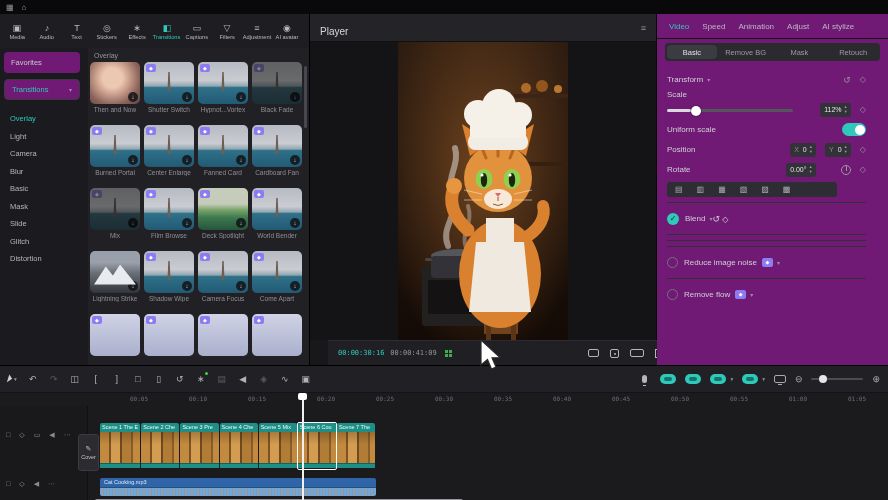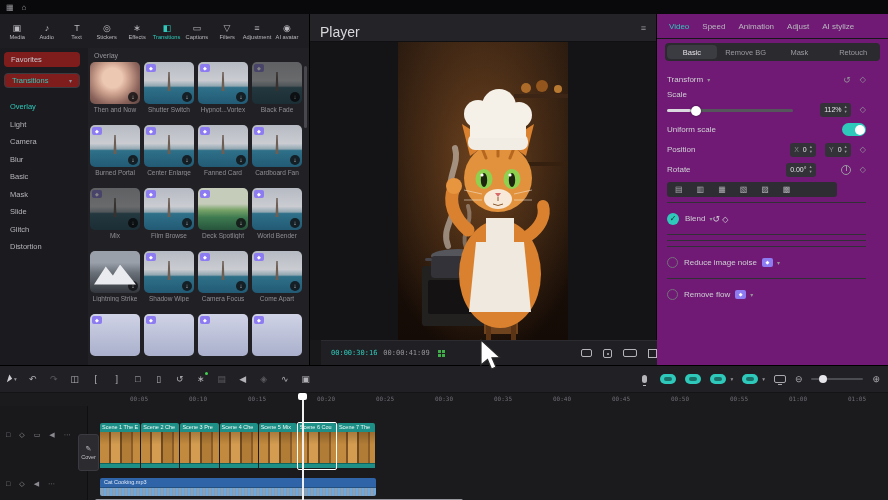--- a/index.html
+++ b/index.html
@@ -14,21 +14,21 @@
   
   .left-panel { position:absolute; left:0; top:14px; width:310px; height:351px; background:#1e1e22; border-right:1px solid #000; }
   .media-toolbar { position:absolute; left:0; top:0; width:100%; height:34px; display:flex; align-items:center; padding:0 2px; }
   .mt-item { width:30px; display:flex; flex-direction:column; align-items:center; gap:1px; color:#b9b9bf; cursor:pointer; }
   .mt-item .mt-icon { font-size:9px; line-height:10px; }
   .mt-item .mt-label { font-size:6px; white-space:nowrap; transform:scale(.95); }
   .mt-item.active { color:#2ec9ba; }
 
   .left-body { position:absolute; left:0; top:34px; width:100%; height:317px; overflow:hidden; }
   .left-nav { position:absolute; left:0; top:0; width:88px; height:100%; background:#1b1b1f; }
-  .fav-box, .cat-box { margin:4px 8px 0 4px; height:15px; background:#7f1d1d; border-radius:4px;
+  .fav-box, .cat-box { margin:4px 8px 0 4px; height:21px; background:#701a75; border-radius:4px;
     font-size:7.5px; color:#c6c6cc; display:flex; align-items:center; padding:0 7px; }
   .cat-box { margin-top:6px; color:#2ec9ba; justify-content:space-between; border:1px solid #3a3a41; }
   .cat-box .chev { color:#8f8f96; font-size:6px; }
   .nav-list { margin-top:10px; }
   .nav-item { height:17.5px; display:flex; align-items:center; padding-left:10px; font-size:7.5px; color:#b4b4ba; cursor:pointer; }
   .nav-item.active { color:#2ec9ba; }
 
   .grid-area { position:absolute; left:88px; top:0; right:0; height:100%; background:#212125; }
   .grid-header { position:absolute; left:6px; top:4px; font-size:7px; color:#94949a; }
   .grid { position:absolute; left:2px; top:14px; display:grid; grid-template-columns:repeat(4,50px); gap:12px 4px; }
@@ -48,25 +48,25 @@
   .vip-badge { position:absolute; top:2px; left:2px; width:10px; height:8px; background:#8d7bf2; border-radius:2px;
     color:#fff; font-size:5px; line-height:8px; text-align:center; }
   .dl-badge { position:absolute; bottom:2px; right:2px; width:10px; height:10px; border-radius:50%;
     background:rgba(16,16,18,.82); color:#ddd; font-size:6px; line-height:10px; text-align:center; }
   .grid-scrollbar { position:absolute; right:2px; top:18px; width:3px; height:62px; border-radius:2px; background:#47474d; }
 
   
   .player-panel { position:absolute; left:310px; top:14px; width:347px; height:351px; background:#18181b; border-right:1px solid #000; }
   .player-header { position:absolute; left:0; top:0; width:100%; height:28px; background:#242428; border-bottom:1px solid #101012;
     display:flex; align-items:center; justify-content:space-between; padding:0 10px; }
-  .player-title { font-size:14px; color:#d8d8dc;margin-top:8px; }
+  .player-title { font-size:10px; color:#d8d8dc;margin-top:8px; }
   .menu-glyph { font-size:9px; color:#94949a; }
   .stage { position:absolute; left:0; top:28px; width:100%; height:298px; background:#141416; }
   .video { position:absolute; left:88px; top:0; width:170px; height:298px; }
-  .player-controls { position:absolute; left:11px; bottom:0; width:100%; height:25px; background:#202024; border-top:1px solid #2b2b30;
+  .player-controls { position:absolute; left:18px; bottom:0; width:100%; height:25px; background:#202024; border-top:1px solid #2b2b30;
     display:flex; align-items:center; padding:0 10px; }
   .tc-cur { font-family:"DejaVu Sans Mono", monospace; font-size:7px; color:#2ec9ba; }
   .tc-tot { font-family:"DejaVu Sans Mono", monospace; font-size:7px; color:#94949a; margin-left:6px; }
   .gpu { display:grid; grid-template-columns:3px 3px; gap:1px; margin-left:8px; }
   .gpu i { width:3px; height:3px; background:#3fae4a; }
   .pc-right { margin-left:auto; display:flex; align-items:center; gap:11px; color:#b6b6ba; }
   .ic-rect { width:11px; height:8px; border:1px solid currentColor; border-radius:2px; }
   .ic-fit  { width:9px; height:9px; border:1px solid currentColor; border-radius:2px; position:relative; }
   .ic-fit::after { content:""; position:absolute; left:3px; top:3px; width:2px; height:2px; background:currentColor; border-radius:50%; }
   .ic-qual { width:14px; height:8px; border:1px solid currentColor; border-radius:2px; }

